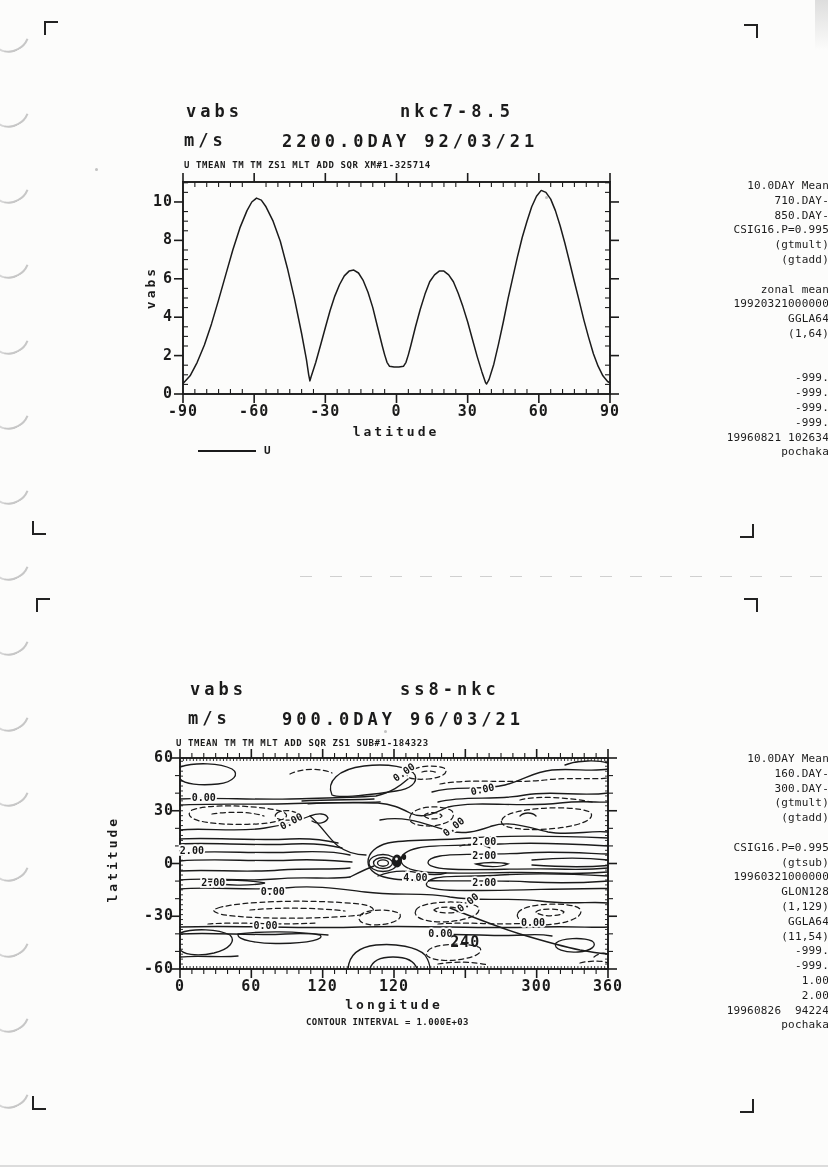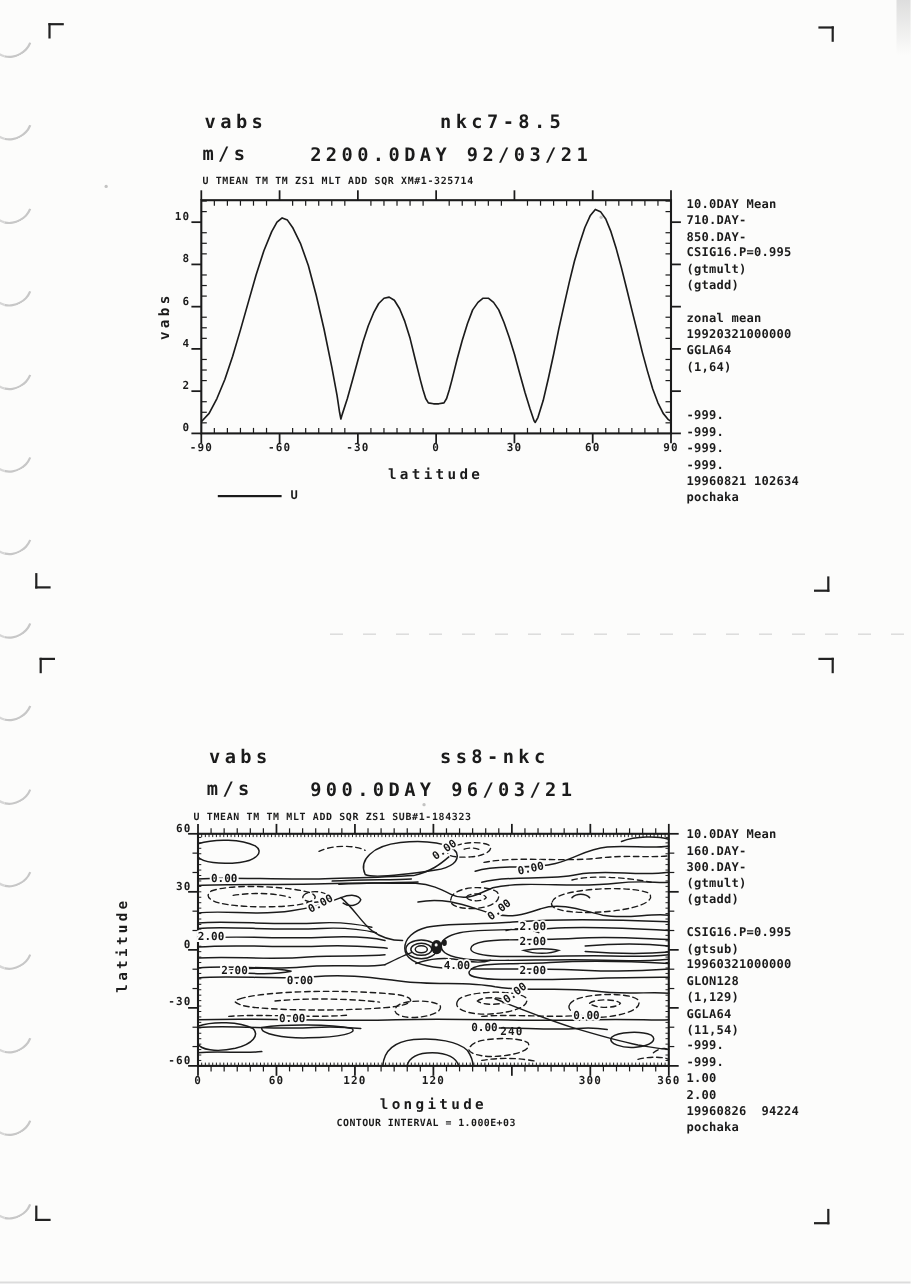--- a/index.html
+++ b/index.html
@@ -5,25 +5,25 @@
   html,body{margin:0;padding:0;background:#fbfbfa;}
   #page{position:relative;width:828px;height:1167px;background:#fcfcfb;overflow:hidden;
         font-family:"DejaVu Sans Mono",monospace;color:#1b1b1b;}
   .abs{position:absolute;}
   .hdr{position:absolute;font-size:17px;font-weight:700;letter-spacing:4px;white-space:pre;}
   .hdr.right{text-align:left;}
   .sub{position:absolute;font-size:9px;font-weight:700;letter-spacing:0.6px;white-space:pre;}
   .axlab{position:absolute;font-size:13px;font-weight:700;letter-spacing:3px;text-align:center;}
   .ylab{position:absolute;font-size:13px;font-weight:700;letter-spacing:3px;
         transform:rotate(-90deg);transform-origin:center center;white-space:pre;}
-  .ticklab{position:absolute;font-size:10px;font-weight:700;letter-spacing:1px;white-space:pre;}
+  .ticklab{position:absolute;font-size:15px;font-weight:700;letter-spacing:1px;white-space:pre;}
   .ticklab.cx{text-align:center;width:64px;}
   .ticklab.ry{text-align:right;width:46px;}
-  .ann{position:absolute;width:205px;font-size:11px;font-weight:700;letter-spacing:0.2px;
-       line-height:14.8px;white-space:pre;}
+  .ann{position:absolute;width:205px;font-size:11px;font-weight:400;letter-spacing:0.2px;
+       line-height:14.8px;white-space:pre;text-align:right;}
   .legend-line{position:absolute;border-top:2px solid #1b1b1b;}
   .legend-label{position:absolute;font-size:11px;font-weight:700;}
   .ci{position:absolute;font-size:9px;font-weight:700;letter-spacing:0.4px;white-space:pre;}
   .mark{position:absolute;width:12px;height:12px;}
   .mark.tl{border-left:2px solid #222;border-top:2px solid #222;}
   .mark.tr{border-right:2px solid #222;border-top:2px solid #222;}
   .mark.bl{border-left:2px solid #222;border-bottom:2px solid #222;}
   .mark.br{border-right:2px solid #222;border-bottom:2px solid #222;}
   .hole{position:absolute;left:-8px;width:34px;height:28px;border-radius:50%;
         border:2.5px solid transparent;border-bottom-color:#c7c7c7;border-left-color:#d6d6d6;

